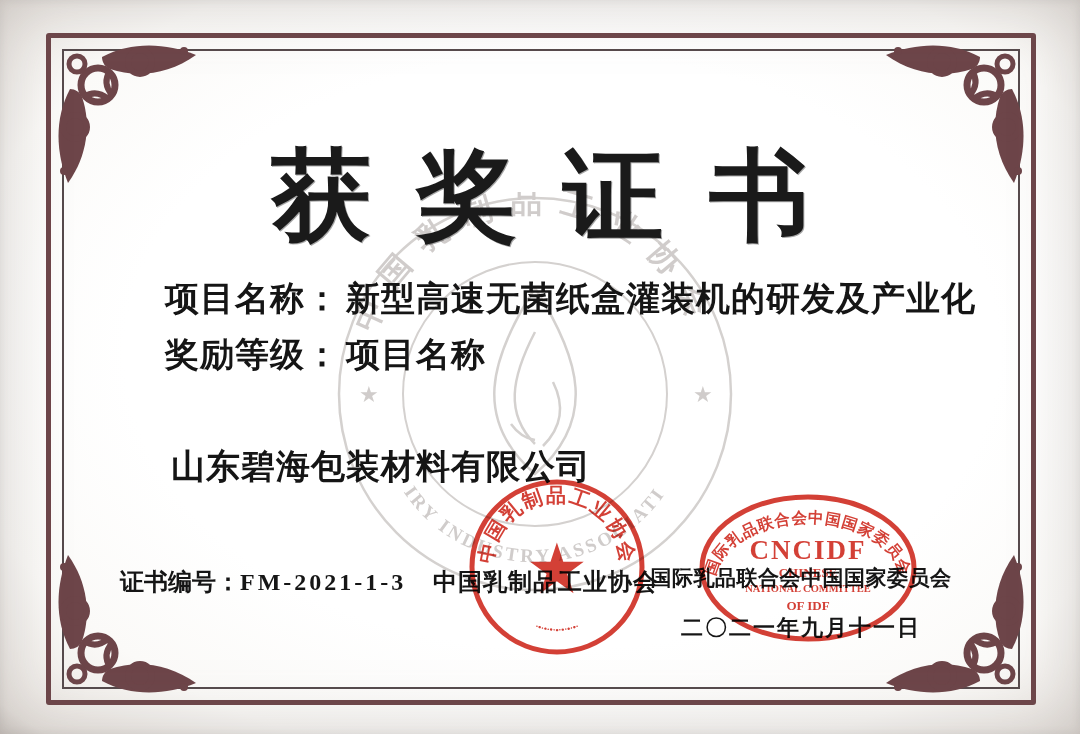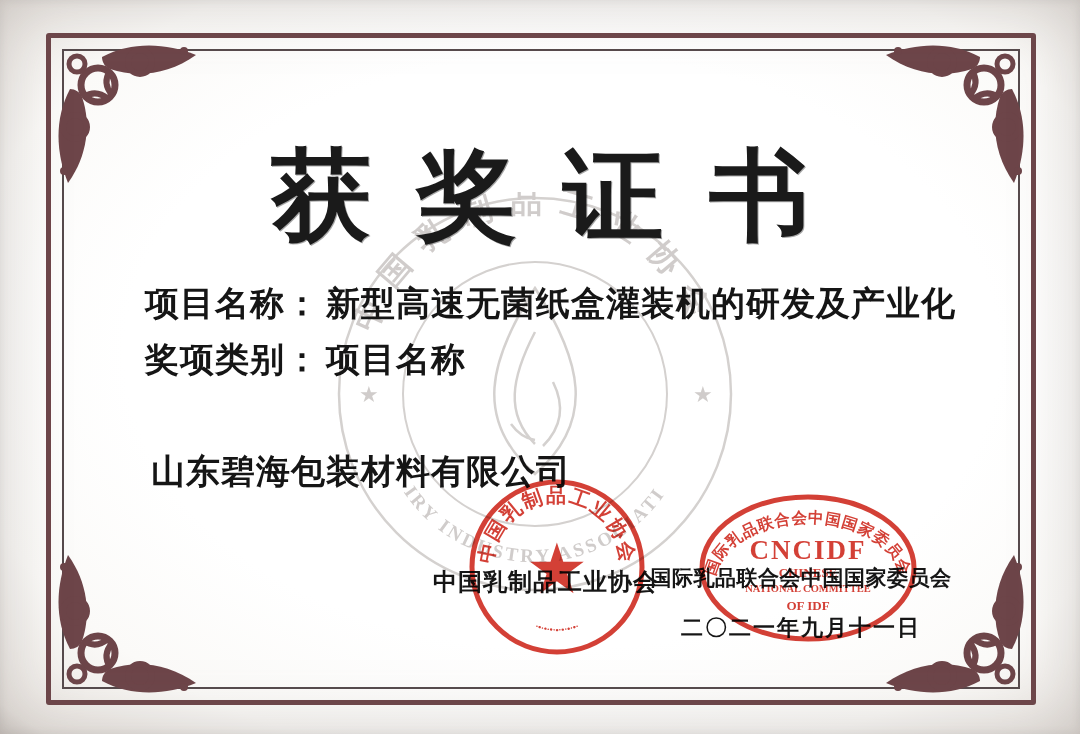--- a/index.html
+++ b/index.html
@@ -34,21 +34,21 @@
   .watermark{position:absolute;left:325px;top:192px;z-index:1;opacity:.85;}
   
   .title{
     position:absolute;left:0;right:0;top:130px;z-index:4;
     text-align:center;font-size:100px;font-weight:bold;color:#1a1a1a;
     letter-spacing:46px;padding-left:46px;
     text-shadow:1px 1px 0 rgba(0,0,0,.35);
   }
   
   .fields{position:absolute;left:145px;top:276px;z-index:4;}
-  .field-row{display:flex;align-items:center;height:56px;}
+  .field-row{display:flex;align-items:flex-start;height:56px;margin-left:20px;}
   .field-label,.field-value{
     font-size:34px;font-weight:bold;color:#151515;letter-spacing:1px;white-space:nowrap;
   }
   .field-value{margin-left:6px;}
   
   .footer-certno{
     position:absolute;left:120px;top:566px;z-index:4;
     font-size:24px;font-weight:bold;color:#151515;white-space:nowrap;
   }
   .footer-certno .num{font-family:"Liberation Serif","DejaVu Serif",serif;letter-spacing:3px;}
@@ -169,30 +169,33 @@
   </svg>
 
   <div class="title">获奖证书</div>
 
   <div class="fields">
     <div class="field-row">
       <span class="field-label">项目名称：</span>
       <span class="field-value">新型高速无菌纸盒灌装机的研发及产业化</span>
     </div>
     <div class="field-row">
-      <span class="field-label">奖项类别：</span>
+      <span class="field-label">奖励等级：</span>
       <span class="field-value">项目名称</span>
     </div>
     <div class="field-row">
     </div>
     <div class="field-row">
       <span class="field-value">山东碧海包装材料有限公司</span>
     </div>
   </div>
 
+  <div class="footer-certno">
+    <span>证书编号：</span><span class="num">FM-2021-1-3</span>
+  </div>
   <div class="footer-assoc">中国乳制品工业协会</div>
   <div class="footer-right">
     <div class="issuer">国际乳品联合会中国国家委员会</div>
     <div class="date">二〇二一年九月十一日</div>
   </div>
 
   <svg class="seal seal-round" width="180" height="180" viewBox="0 0 180 180">
     <defs>
       <path id="rs-arc" d="M27,100 A64,64 0 1 1 153,100"></path>
       <path id="rs-code" d="M36,122 A60,60 0 0 0 144,122"></path>

